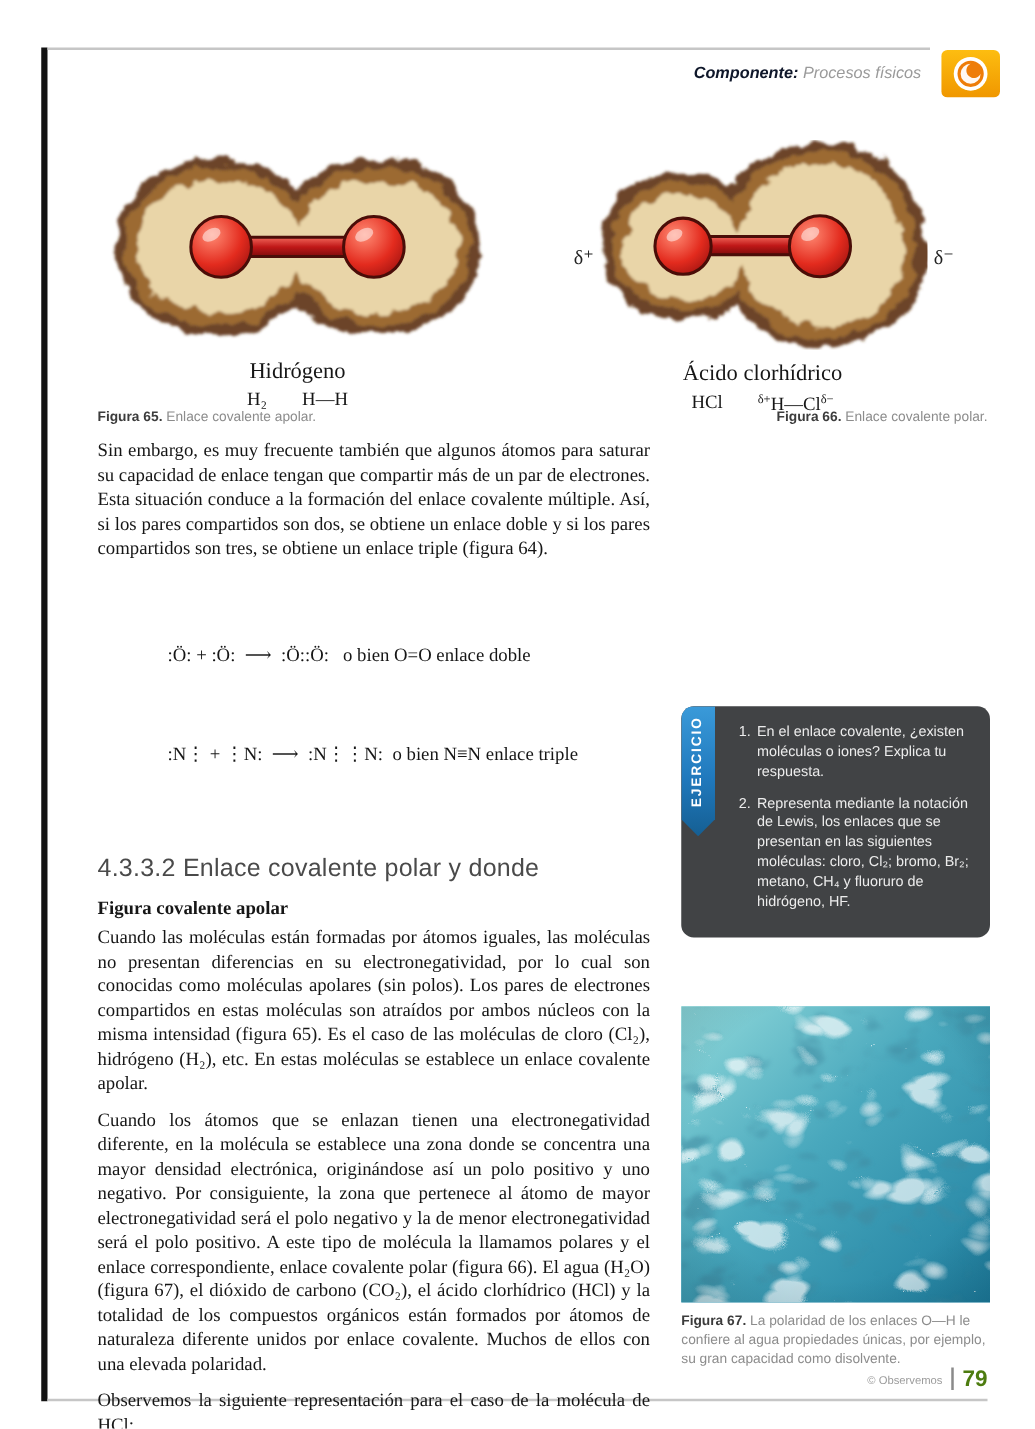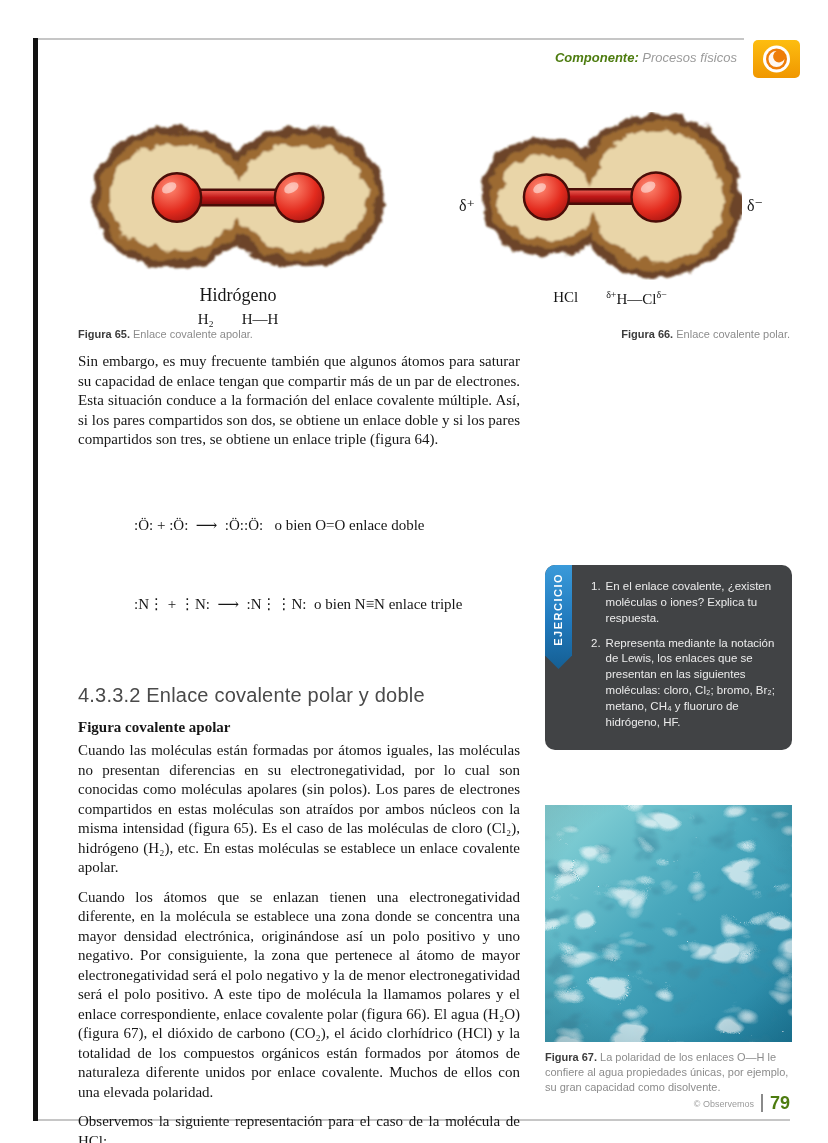--- a/index.html
+++ b/index.html
@@ -15,21 +15,21 @@
         font-family:"Liberation Serif","DejaVu Serif","DejaVu Sans",serif;color:#161616;}
 
   
   .rule-left{position:absolute;left:33px;top:38px;width:5px;height:1083px;background:#121212;}
   .rule-top{position:absolute;left:38px;top:38px;width:706px;height:2px;background:#c6c6c6;}
   .rule-bottom{position:absolute;left:38px;top:1119px;width:752px;height:2px;background:#c6c6c6;}
 
   
   .header{position:absolute;top:50px;right:91px;font-family:"Liberation Sans",sans-serif;
           font-style:italic;font-size:13px;white-space:nowrap;}
-  .hdr-label{font-weight:bold;color:#4d7c0f;}
+  .hdr-label{font-weight:bold;color:#0f172a;}
   .hdr-value{color:#9a9a9a;}
   .logo{position:absolute;left:753px;top:40px;width:47px;height:38px;}
 
   
   .figblock{position:absolute;text-align:center;}
   .fig65{left:80px;top:118px;width:316px;}
   .fig66{left:478px;top:112px;width:264px;}
   .fig-name{font-size:18px;margin-top:3px;}
   .fig-formula{font-size:15px;margin-top:5px;display:flex;justify-content:center;gap:28px;}
   .sup{font-size:10px;vertical-align:super;}
@@ -171,38 +171,39 @@
         <path d="M 16 85 C 16 57 38 38 68 38 C 90 38 106 48 114 62 C 120 34 148 14 184 14 C 228 14 256 46 256 88 C 256 128 226 156 186 156 C 150 156 126 138 117 112 C 108 126 92 134 70 134 C 40 134 16 113 16 85 Z" fill="#e9d5a8" stroke="#9c6a33" stroke-width="10"></path>
       </g>
       <g>
         <rect x="70" y="78" width="112" height="15" rx="7" fill="url(#bar2)" stroke="#4a0d08" stroke-width="2.5"></rect>
         <circle cx="70" cy="86" r="23" fill="url(#sph2)" stroke="#4a0d08" stroke-width="2.5"></circle>
         <circle cx="182" cy="86" r="25" fill="url(#sph2)" stroke="#4a0d08" stroke-width="2.5"></circle>
         <ellipse cx="63" cy="77" rx="7" ry="4.5" fill="#fff" opacity="0.5" transform="rotate(-28 63 77)"></ellipse>
         <ellipse cx="174" cy="76" rx="8" ry="5" fill="#fff" opacity="0.5" transform="rotate(-28 174 76)"></ellipse>
       </g>
     </svg>
+    <div class="fig-name">Ácido clorhídrico</div>
     <div class="fig-formula">
       <span>HCl</span>
       <span><span class="sup">δ+</span><span>H—Cl</span><span class="sup">δ−</span></span>
     </div>
   </div>
   <div class="delta dplus">δ⁺</div>
   <div class="delta dminus">δ⁻</div>
   <div class="caption cap66">
     <b>Figura 66.</b><span> Enlace covalente polar.</span>
   </div>
 
   <div class="main">
     <p><span>Sin embargo, es muy frecuente también que algunos átomos para saturar su capacidad de enlace tengan que compartir más de un par de electrones. Esta situación conduce a la formación del </span><span class="b">enlace covalente múltiple</span><span>. Así, si los pares compartidos son dos, se obtiene un </span><span class="b">enlace doble</span><span> y si los pares compartidos son tres, se obtiene un </span><span class="b">enlace triple</span><span> (figura 64).</span></p>
     <div class="lewis">
       <div><span>:Ö: + :Ö:  ⟶  :Ö::Ö:   o bien </span><span class="b">O=O enlace doble</span></div>
       <div><span>:N⋮ + ⋮N:  ⟶  :N⋮⋮N:  o bien </span><span class="b">N≡N enlace triple</span></div>
     </div>
-    <h2 class="section">4.3.3.2 Enlace covalente polar y doble</h2>
+    <h2 class="section">4.3.3.2 Enlace covalente polar y donde</h2>
     <h3 class="subhead">Figura covalente apolar</h3>
     <p>Cuando las moléculas están formadas por átomos iguales, las moléculas no presentan diferencias en su electronegatividad, por lo cual son conocidas como moléculas apolares (sin polos). Los pares de electrones compartidos en estas moléculas son atraídos por ambos núcleos con la misma intensidad (figura 65). Es el caso de las moléculas de cloro (Cl₂), hidrógeno (H₂), etc. En estas moléculas se establece un enlace covalente apolar.</p>
     <p>Cuando los átomos que se enlazan tienen una electronegatividad diferente, en la molécula se establece una zona donde se concentra una mayor densidad electrónica, originándose así un polo positivo y uno negativo. Por consiguiente, la zona que pertenece al átomo de mayor electronegatividad será el polo negativo y la de menor electronegatividad será el polo positivo. A este tipo de molécula la llamamos polares y el enlace correspondiente, enlace covalente polar (figura 66). El agua (H₂O) (figura 67), el dióxido de carbono (CO₂), el ácido clorhídrico (HCl) y la totalidad de los compuestos orgánicos están formados por átomos de naturaleza diferente unidos por enlace covalente. Muchos de ellos con una elevada polaridad.</p>
     <p>Observemos la siguiente representación para el caso de la molécula de HCl:</p>
 
   </div>
 
   <div class="exercise">
     <div class="ex-tab">
       <span class="ex-tab-text">EJERCICIO</span>

